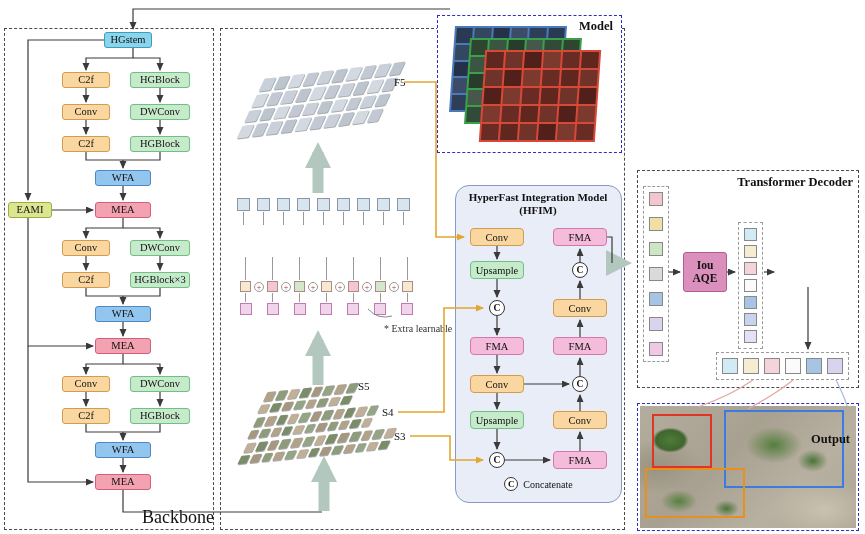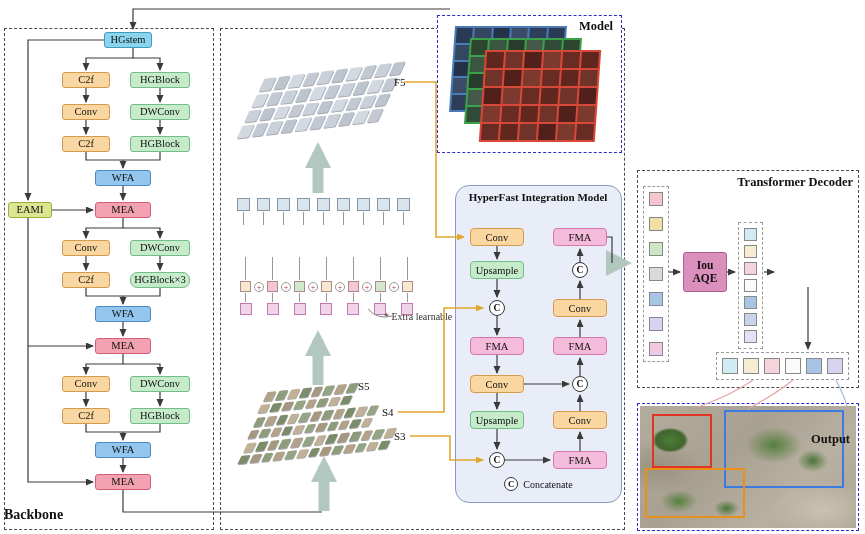--- a/index.html
+++ b/index.html
@@ -1,20 +1,20 @@
 <!DOCTYPE html>
 <html><head>
 <meta charset="utf-8">
 <style>
   html,body{margin:0;padding:0;background:#fff;}
   .stage{position:relative;width:865px;height:534px;background:#fff;overflow:hidden;
          font-family:"Liberation Serif","DejaVu Serif",serif;color:#111;}
   .panel{position:absolute;border:1.6px dashed #4a4a4a;box-sizing:border-box;background:transparent;}
   .bluebox{position:absolute;border:1.8px dashed #2b2bd0;box-sizing:border-box;background:#fff;}
-  .plabel{position:absolute;font-weight:bold;font-size:14px;text-align:left;}
+  .plabel{position:absolute;font-weight:normal;font-size:18px;text-align:right;}
   .rlabel{position:absolute;font-weight:bold;font-size:12.5px;text-align:right;}
   .slabel{position:absolute;font-size:11px;}
   .node{position:absolute;display:flex;align-items:center;justify-content:center;
         font-size:10.5px;border-radius:3px;box-sizing:border-box;line-height:1;}
   .hnode{position:absolute;display:flex;align-items:center;justify-content:center;
         font-size:10.5px;border-radius:4px;box-sizing:border-box;width:54px;height:18px;}
   .circ{position:absolute;width:16px;height:16px;border-radius:50%;background:#fff;border:1.2px solid #333;
         display:flex;align-items:center;justify-content:center;font-size:9.5px;font-weight:bold;box-sizing:border-box;}
   .n-cyan{background:#8ad4ec;border:1px solid #3e9cbe;}
   .n-orange{background:#fad7a0;border:1px solid #d29b4e;}
@@ -53,21 +53,21 @@
     background:
       radial-gradient(ellipse 26px 18px at 14% 28%, #4e7c3a 0%, #40662e 55%, rgba(0,0,0,0) 70%),
       radial-gradient(ellipse 40px 26px at 62% 32%, #557e3e 0%, rgba(0,0,0,0) 70%),
       radial-gradient(ellipse 22px 16px at 80% 45%, #4a7438 0%, rgba(0,0,0,0) 70%),
       radial-gradient(ellipse 26px 16px at 18% 78%, #578040 0%, rgba(0,0,0,0) 70%),
       radial-gradient(ellipse 18px 12px at 40% 84%, #4a7438 0%, rgba(0,0,0,0) 70%),
       radial-gradient(ellipse 70px 40px at 85% 85%, #cac2b0 0%, rgba(0,0,0,0) 75%),
       radial-gradient(ellipse 60px 36px at 8% 50%, #9a9280 0%, rgba(0,0,0,0) 75%),
       linear-gradient(135deg, #b4ac9c 0%, #a8a090 40%, #b8b0a0 70%, #aca494 100%);}
   .bbox{position:absolute;box-sizing:border-box;background:transparent;}
-  .note{position:absolute;font-size:10px;color:#333;}
+  .note{position:absolute;font-size:10px;color:#333;margin-top:12px;}
   svg.overlay{position:absolute;left:0;top:0;z-index:6;pointer-events:none;}
 </style>
 </head>
 <body>
 
 <div class="stage">
 
   <div class="panel" style="left:4px;top:28px;width:210px;height:502px;"></div>
   <div class="panel" style="left:220px;top:28px;width:405px;height:502px;"></div>
   <div class="panel" style="left:637px;top:170px;width:222px;height:218px;"></div>
@@ -84,21 +84,21 @@
   <div class="node n-orange" style="left:62px;top:136px;width:48px;height:16px;">C2f</div>
   <div class="node n-green" style="left:130px;top:136px;width:60px;height:16px;">HGBlock</div>
 
   <div class="node n-blue" style="left:95px;top:170px;width:56px;height:16px;">WFA</div>
   <div class="node n-pink" style="left:95px;top:202px;width:56px;height:16px;">MEA</div>
   <div class="node n-lime" style="left:8px;top:202px;width:44px;height:16px;">EAMI</div>
 
   <div class="node n-orange" style="left:62px;top:240px;width:48px;height:16px;">Conv</div>
   <div class="node n-green" style="left:130px;top:240px;width:60px;height:16px;">DWConv</div>
   <div class="node n-orange" style="left:62px;top:272px;width:48px;height:16px;">C2f</div>
-  <div class="node n-green" style="left:130px;top:272px;width:60px;height:16px;border-radius:7px;">HGBlock×3</div>
+  <div class="node n-green" style="left:130px;top:272px;width:60px;height:16px;">HGBlock×3</div>
 
   <div class="node n-blue" style="left:95px;top:306px;width:56px;height:16px;">WFA</div>
   <div class="node n-pink" style="left:95px;top:338px;width:56px;height:16px;">MEA</div>
 
   <div class="node n-orange" style="left:62px;top:376px;width:48px;height:16px;">Conv</div>
   <div class="node n-green" style="left:130px;top:376px;width:60px;height:16px;">DWConv</div>
   <div class="node n-orange" style="left:62px;top:408px;width:48px;height:16px;">C2f</div>
   <div class="node n-green" style="left:130px;top:408px;width:60px;height:16px;">HGBlock</div>
 
   <div class="node n-blue" style="left:95px;top:442px;width:56px;height:16px;">WFA</div>
@@ -254,20 +254,21 @@
       <span class="dec-sq" style="background: rgb(148, 164, 132);"></span>
       <span class="dec-sq" style="background: rgb(192, 176, 152);"></span>
       <span class="dec-sq" style="background: rgb(124, 140, 106);"></span>
     </div>
   <div class="slabel" style="left:358px;top:380px;">S5</div>
   <div class="slabel" style="left:382px;top:406px;">S4</div>
   <div class="slabel" style="left:394px;top:430px;">S3</div>
 
   <div class="hfimbox"></div>
   <div class="hfimtitle" style="top:191px;">HyperFast Integration Model</div>
+  <div class="hfimtitle" style="top:204px;">(HFIM)</div>
 
   <div class="hnode n-orange" style="left:470px;top:228px;">Conv</div>
   <div class="hnode n-green" style="left:470px;top:261px;">Upsample</div>
   <div class="circ" style="left:489px;top:300px;">C</div>
   <div class="hnode n-fma" style="left:470px;top:337px;">FMA</div>
   <div class="hnode n-orange" style="left:470px;top:375px;">Conv</div>
   <div class="hnode n-green" style="left:470px;top:411px;">Upsample</div>
   <div class="circ" style="left:489px;top:452px;">C</div>
 
   <div class="hnode n-fma" style="left:553px;top:228px;">FMA</div>

